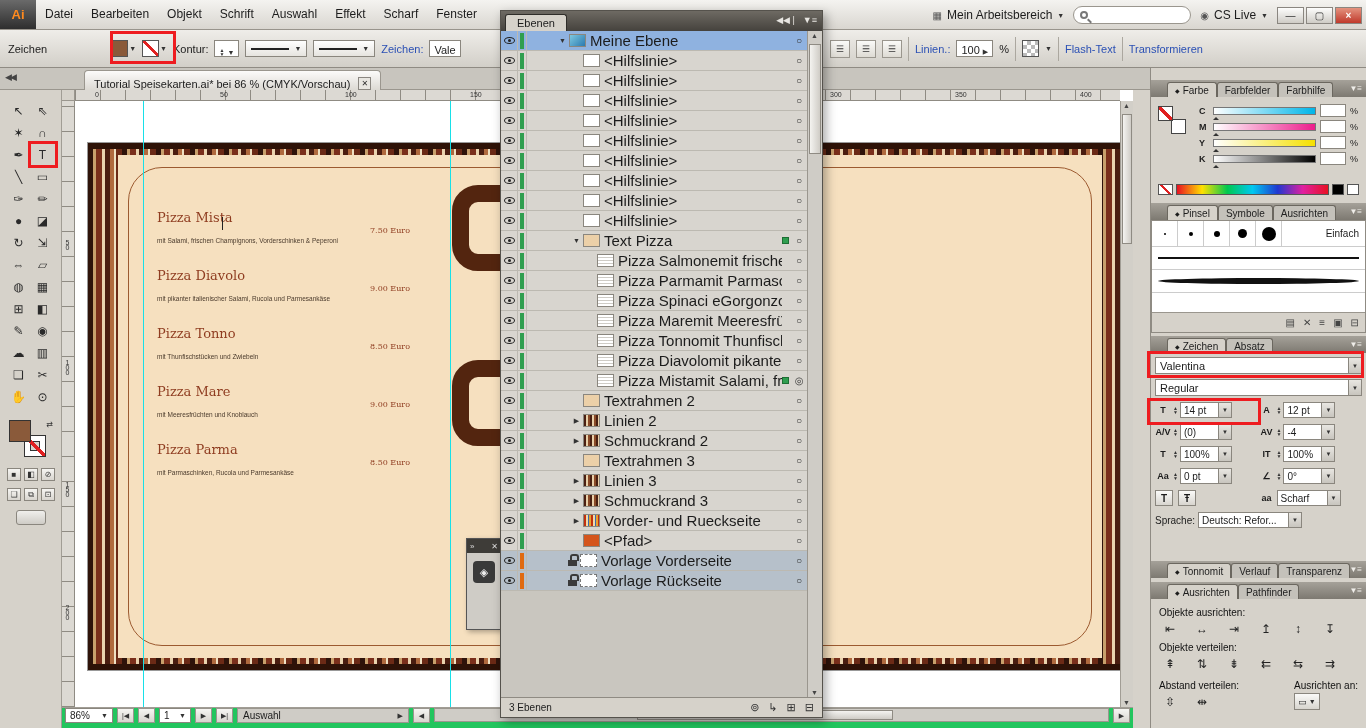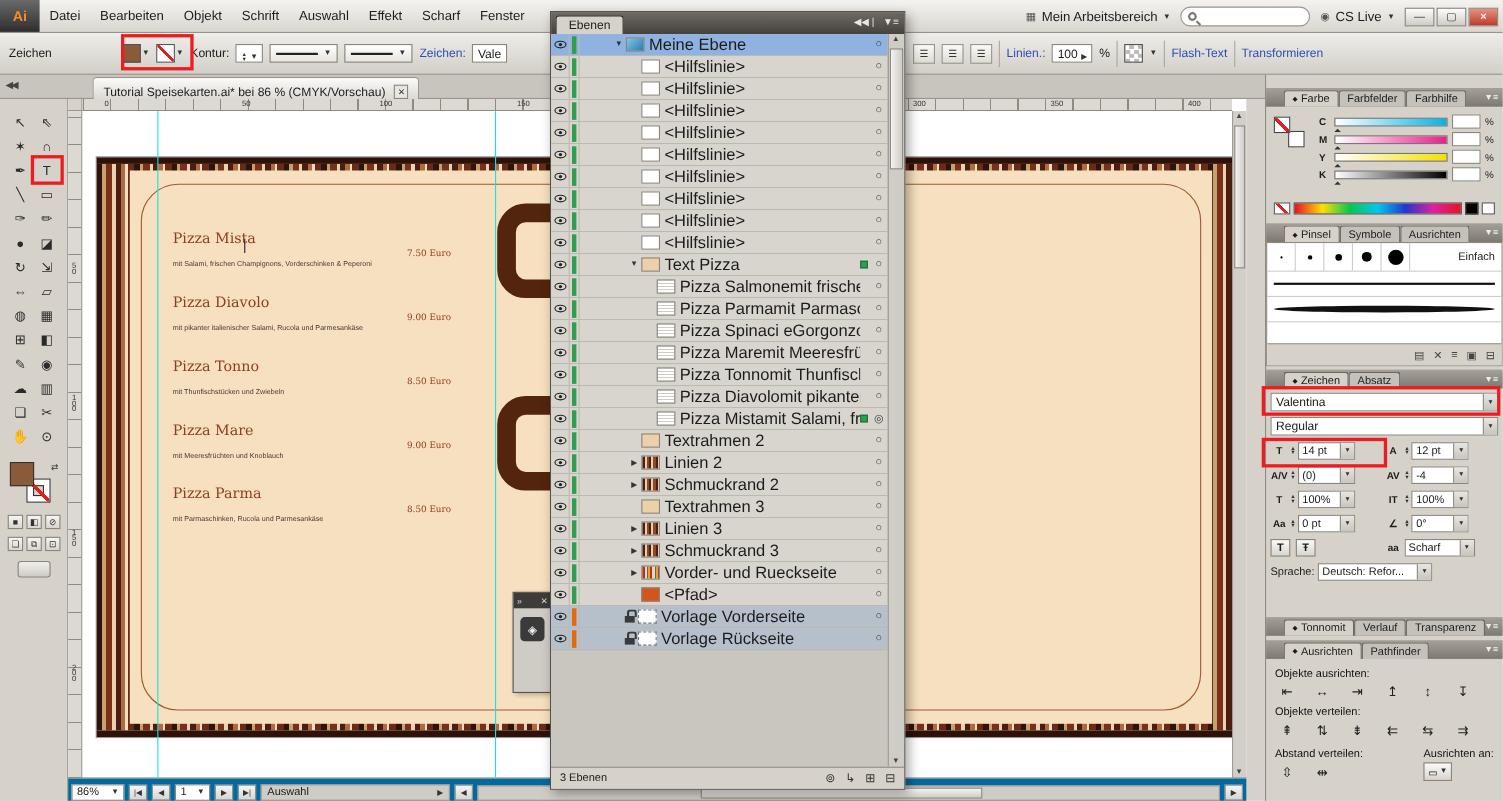--- a/index.html
+++ b/index.html
@@ -87,21 +87,21 @@
 .mi-title{font-family:"DejaVu Serif",serif;font-size:13px;color:#8f3c20;line-height:14px}
 .mi-desc{font-size:6.5px;color:#4a3a2c;margin-top:1px;white-space:nowrap}
 .mi-price{position:absolute;right:0;top:5px;font-family:"DejaVu Serif",serif;font-size:8px;color:#8f3c20}
 .txt-cursor{display:inline-block;width:1px;height:13px;background:#222;vertical-align:-2px;margin-left:1px}
 .deco{position:absolute;width:130px;height:86px;border:17px solid #53250f;border-radius:26px;background:#f6e0bf;z-index:4}
 #minipanel{position:absolute;left:391px;top:437px;width:36px;height:92px;z-index:6;border:1px solid #555;background:#cfccc6;box-shadow:2px 2px 5px rgba(0,0,0,.3)}
 #minipanel .mp-head{height:14px;background:#3e3c38;color:#ddd;font-size:8px;display:flex;justify-content:space-between;align-items:center;padding:0 3px}
 #minipanel .mp-ic{width:22px;height:22px;margin:8px auto;background:#3a3a3a;border-radius:4px;display:flex;align-items:center;justify-content:center;color:#eee;font-size:11px}
 
 
-#statusbar{position:absolute;left:62px;top:707px;width:1071px;height:21px;background:#0369a1;border-top:1px solid #a19d95;display:flex;align-items:flex-end;gap:4px;padding:0 3px}
+#statusbar{position:absolute;left:62px;top:707px;width:1071px;height:21px;background:#22c55e;border-top:1px solid #a19d95;display:flex;align-items:flex-start;gap:4px;padding:0 3px}
 .sb-field{background:#fff;border:1px solid #8a867e;height:15px;display:flex;align-items:center;justify-content:space-between;padding:0 4px;font-size:10px}
 .sb-btn{width:17px;height:15px;border:1px solid #9a968e;background:linear-gradient(#f6f5f2,#d8d5cf);display:flex;align-items:center;justify-content:center;font-size:7px;color:#333}
 #sb-tool{width:172px;height:15px;background:#cfccc6;border:1px solid #9a968e;display:flex;align-items:center;justify-content:space-between;padding:0 5px;font-size:10px}
 #hscroll{flex:1;height:14px;background:#cfccc6;border:1px solid #9a968e;position:relative}
 .hs-thumb{position:absolute;left:30%;top:1px;height:10px;width:38%;background:linear-gradient(#f4f3f0,#cfccc6);border:1px solid #8f8b83}
 
 
 #layers{position:absolute;left:500px;top:10px;width:323px;height:708px;z-index:50;background:#d6d2ca;border:1px solid #55524c;box-shadow:3px 4px 10px rgba(0,0,0,.35)}
 #layers-title{height:20px;background:linear-gradient(#6e6a63,#45423d);position:relative}
 #layers-tab{position:absolute;left:4px;bottom:0;height:17px;background:#d6d2ca;border:1px solid #2f2d29;border-bottom:none;border-radius:3px 3px 0 0;padding:0 11px;font-size:11px;display:flex;align-items:center}

